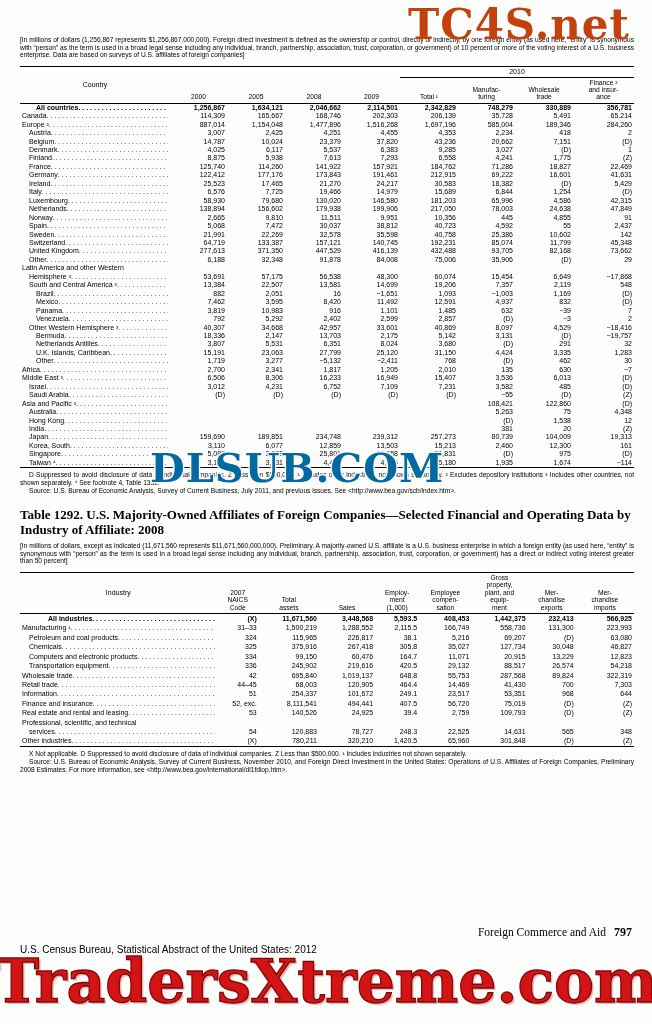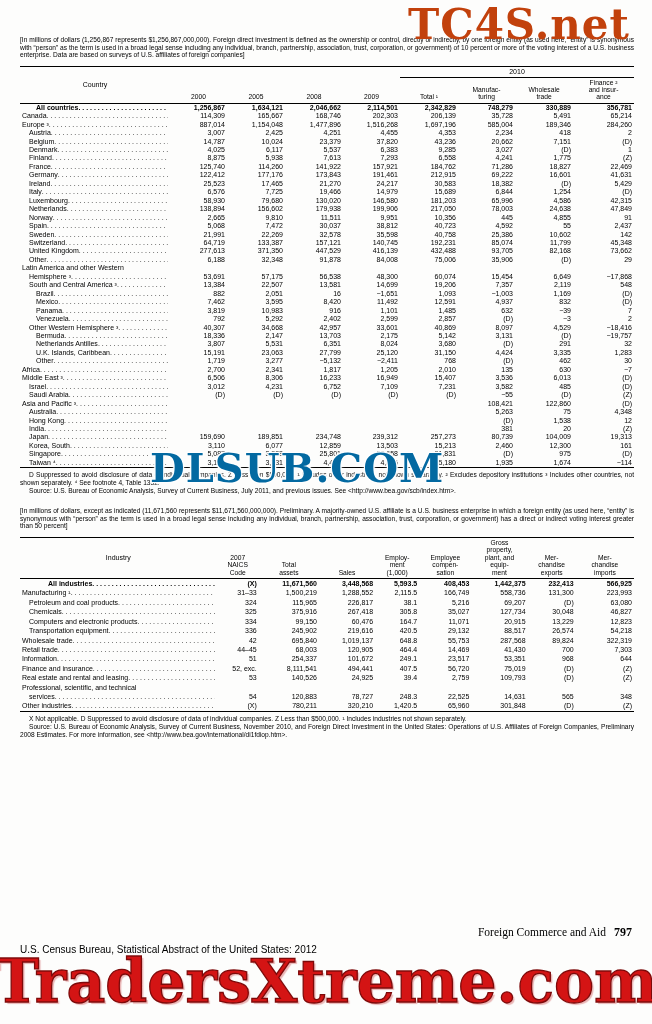--- a/index.html
+++ b/index.html
@@ -773,20 +773,21 @@
             <td class="num">−114</td>
           </tr>
         </tbody>
     </table>
 
     <p class="foot">D Suppressed to avoid disclosure of data of individual companies. Z Less than $500,000. ¹ Includes other industries, not shown separately. ² Excludes depository institutions ³ Includes other countries, not shown separately. ⁴ See footnote 4, Table 1332.</p>
     <p class="foot">Source: U.S. Bureau of Economic Analysis, Survey of Current Business, July 2011, and previous issues. See &lt;http://www.bea.gov/scb/index.htm&gt;.</p>
 
     <div class="gap"></div>
 
+    <h1 class="tbltitle">Table 1292. U.S. Majority-Owned Affiliates of Foreign Companies—Selected Financial and Operating Data by Industry of Affiliate: 2008</h1>
     <p class="note">[In millions of dollars, except as indicated (11,671,560 represents $11,671,560,000,000). Preliminary. A majority-owned U.S. affiliate is a U.S. business enterprise in which a foreign entity (as used here, “entity” is synonymous with “person” as the term is used in a broad legal sense including any individual, branch, partnership, association, trust, corporation, or government) has a direct or indirect voting interest greater than 50 percent]</p>
 
     <table class="dtable t1292">
       <colgroup>
         <col style="width:196px">
           <col style="width:42px">
           <col style="width:60px">
           <col style="width:56px">
         <col style="width:44px">
           <col style="width:52px">

